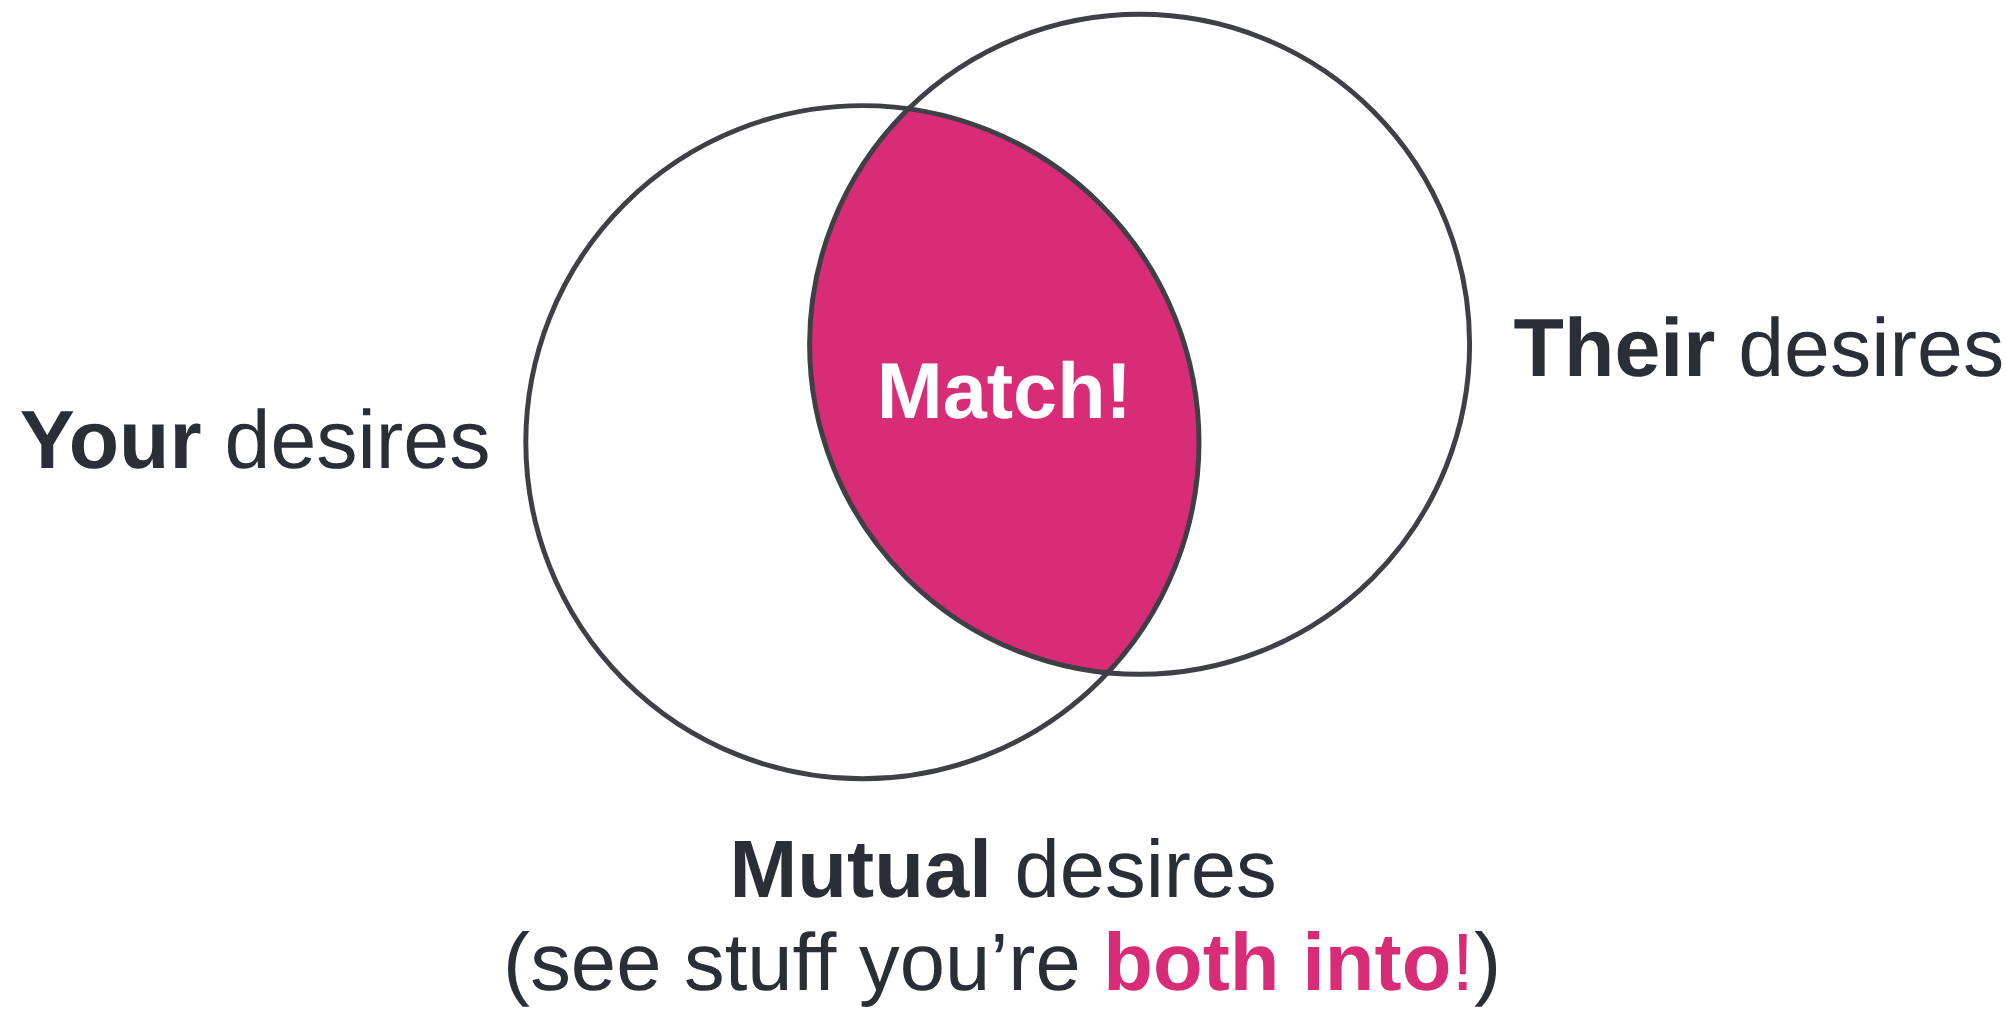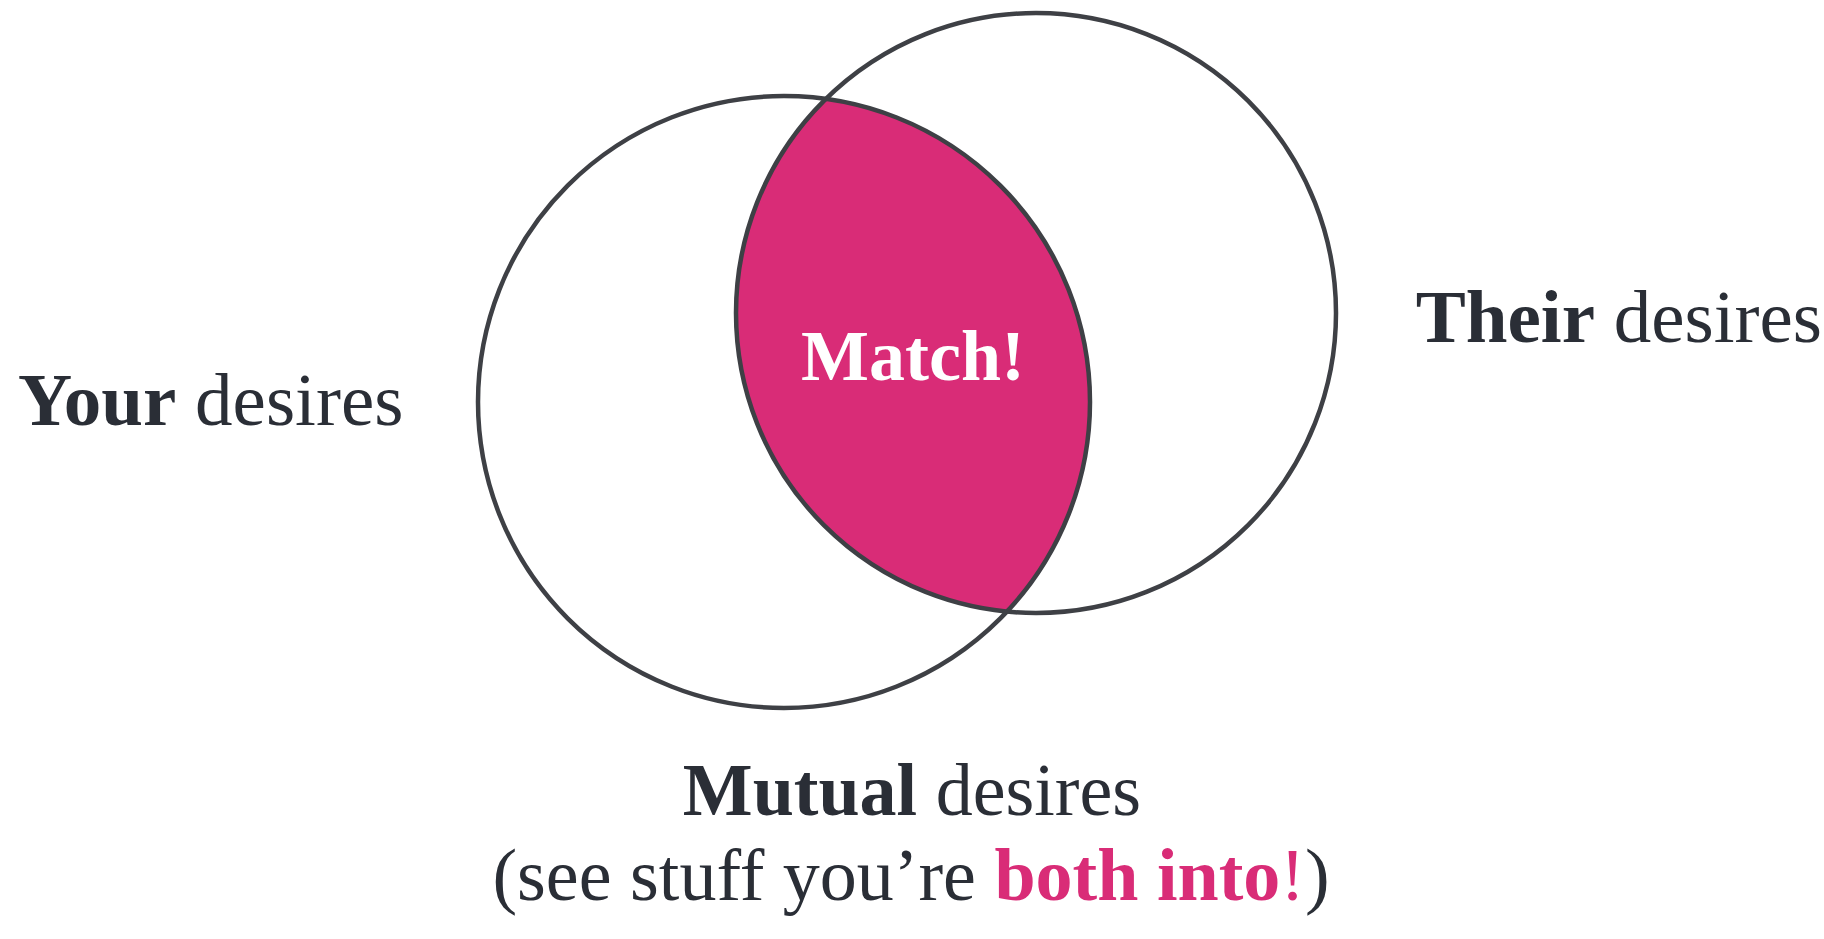--- a/index.html
+++ b/index.html
@@ -11,21 +11,21 @@
   }
   html,body{
     margin:0;
     padding:0;
     background:var(--color-background);
     width:1824px;
     height:939px;
     overflow:hidden;
     font-family:"Liberation Sans","DejaVu Sans",sans-serif;
   }
-  .stage{position:relative;width:1824px;height:832px;background:var(--color-background);font-family:Liberation Serif, serif;}
+  .stage{position:relative;width:1824px;height:832px;background:var(--color-background);}
   svg{display:block;width:1824px;height:939px;}
   svg text{white-space:pre;}
   .side-label{
     font-size:75px;
     fill:var(--color-text-dark);
   }
   .caption-line1{
     font-size:74px;
     fill:var(--color-text-dark);
   }

